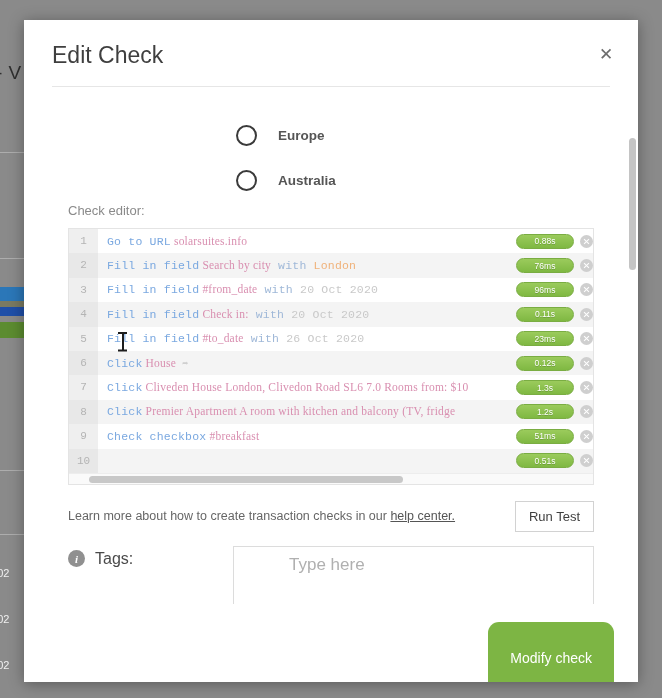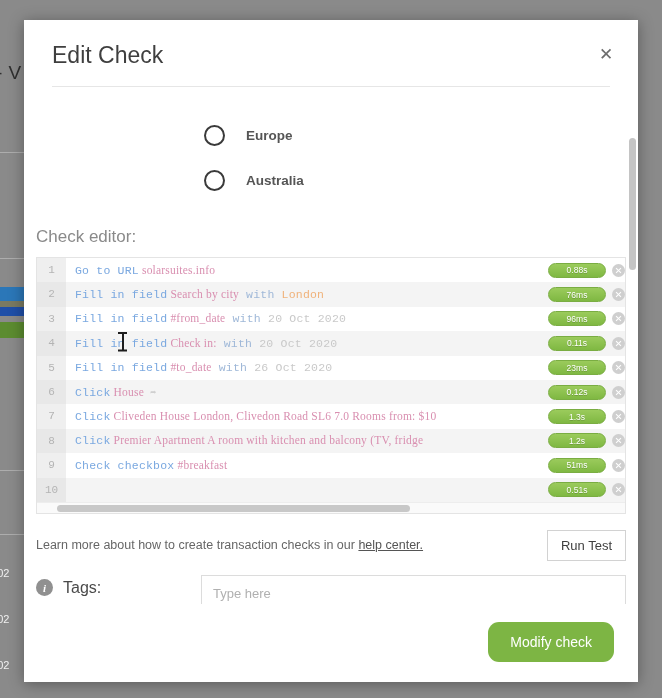--- a/index.html
+++ b/index.html
@@ -82,21 +82,21 @@
     height: 1px;
     background: #e6e6e6;
   }
 
   
   .modal-body {
     position: absolute;
     left: 0; right: 0;
     top: 67px; bottom: 78px;
     overflow: hidden;
-    padding: 0 12px;
+    padding: 0 44px;
   }
 
   
   .radio-group {
     margin-top: 26px;
     padding-left: 168px;
   }
   .radio-row {
     display: flex;
     align-items: center;
@@ -112,22 +112,21 @@
   }
   .radio-label {
     margin-left: 21px;
     font-size: 13.5px;
     font-weight: bold;
     color: #555;
   }
 
   
   .section-label {
-    margin-top: 24px;
-    font-size: 17px;
+    font-size: 13px;
     color: #8a8a8a;
   }
 
   
   .editor-wrap {
     margin-top: 10px;
     border: 1px solid #e4e4e4;
     background: #fff;
     position: relative;
   }
@@ -289,40 +288,41 @@
     color: #4a4a4a;
   }
   .tags-box {
     flex: 1 1 auto;
     height: 77px;
     border: 1px solid #dcdcdc;
     background: #fff;
     padding: 8px 11px;
   }
   .tags-placeholder {
-    font-size: 13px;
+    font-size: 17px;
     color: #b0b0b0;
+    margin-left: 44px;
   }
 
   
   .modal-footer {
     position: absolute;
     left: 0; right: 0; bottom: 0;
     height: 78px;
     background: #fff;
   }
   .modify-btn {
     position: absolute;
     right: 24px; top: 18px;
     background: #7db544;
     color: #fff;
     border: none;
     border-radius: 11px;
     font-size: 14px;
-    padding: 12px 22px;
+    padding: 28px 22px;
     cursor: pointer;
     font-family: "Liberation Sans", sans-serif;
   }
 
   
   .v-scroll {
     position: absolute;
     right: 2px; top: 100px;
     width: 7px; height: 420px;
   }

